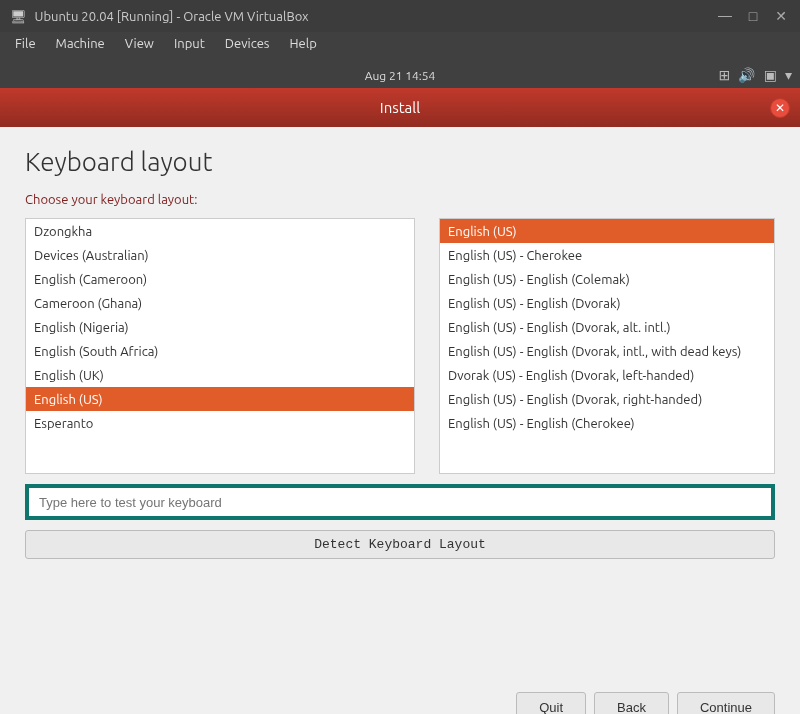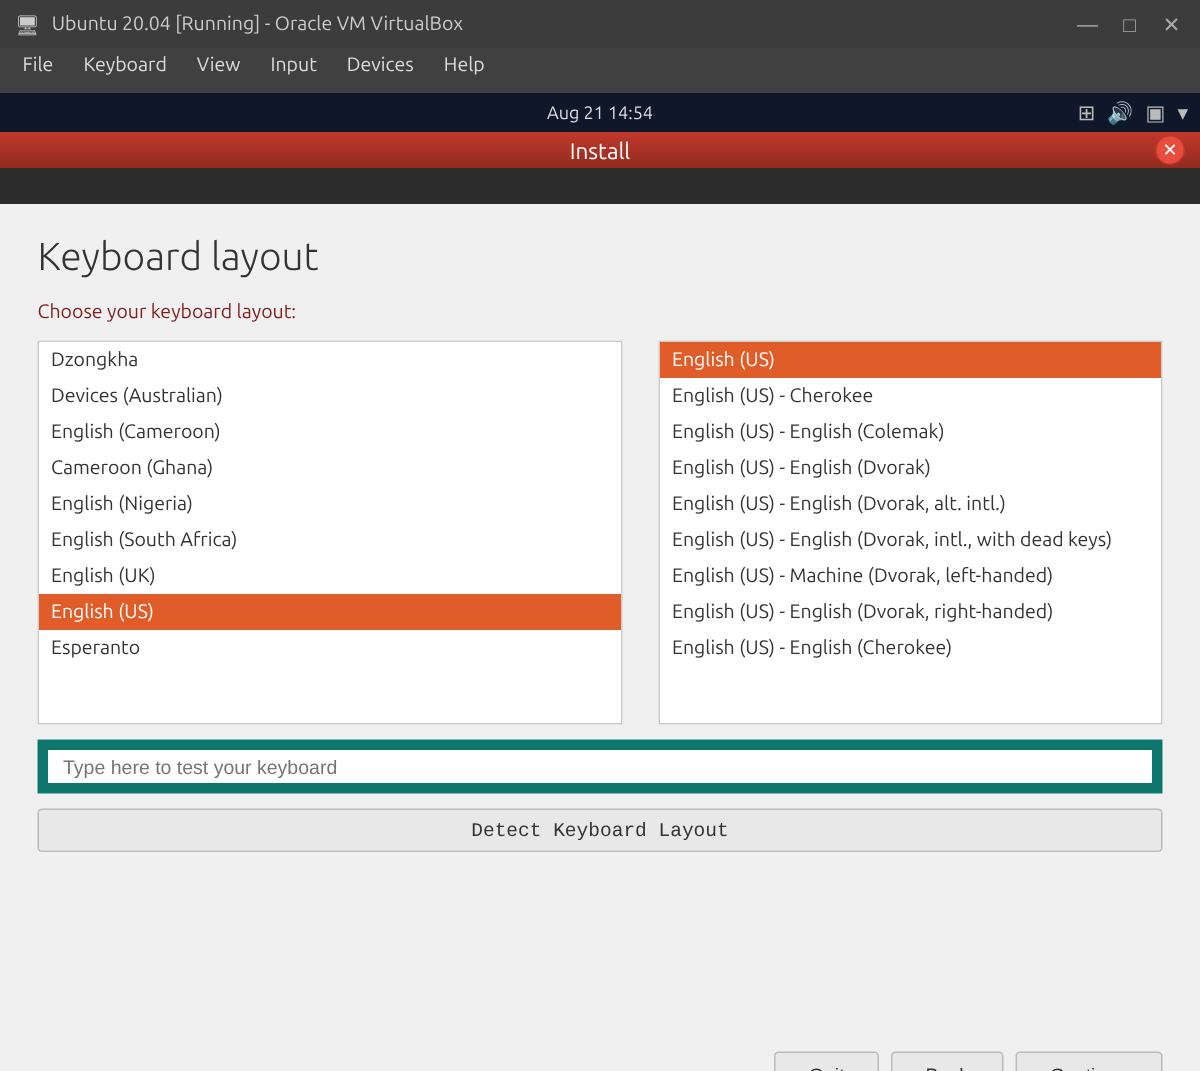--- a/index.html
+++ b/index.html
@@ -35,39 +35,39 @@
       font-size: 13px;
     }
     .menubar-item {
       padding: 4px 10px;
       cursor: pointer;
       border-radius: 3px;
     }
 
     
     .vm-statusbar {
-      background: #0f172a;
+      background: #404040;
       height: 26px;
       display: flex;
       align-items: center;
       justify-content: center;
       color: #ddd;
       font-size: 12px;
       position: relative;
     }
     .vm-statusbar-icons {
       position: absolute; right: 8px;
       display: flex; gap: 8px; align-items: center;
     }
     .vm-status-icon { color: #bbb; font-size: 14px; }
 
     
     .install-header {
       background: linear-gradient(to bottom, #c0392b, #922b21);
-      height: 24px;
+      height: 39px;
       display: flex;
       align-items: center;
       justify-content: center;
       position: relative;
       color: white;
       font-size: 15px;
     }
     .install-close-btn {
       position: absolute; right: 10px;
       width: 20px; height: 20px;
@@ -132,21 +132,21 @@
     }
     .right-panel-item.selected {
       background: #e05c28;
       color: white;
     }
 
     
     .keyboard-test {
       width: 100%;
       height: 36px;
-      border: 7px solid #0f766e;
+      border: 4px solid #0f766e;
       background: white;
       padding: 0 10px;
       font-size: 13px;
       color: #999;
       margin-bottom: 10px;
       outline: none;
     }
 
     
     .detect-btn {
@@ -182,41 +182,40 @@
     ::-webkit-scrollbar { width: 8px; }
     ::-webkit-scrollbar-track { background: #f0f0f0; }
     ::-webkit-scrollbar-thumb { background: #bbb; }
 
     .content-wrapper {
       background: #f0f0f0;
       height: calc(714px - 32px - 30px - 26px - 40px - 36px);
       display: flex;
       flex-direction: column;
       padding: 20px 25px 0 25px;
-      margin-top: 24px;
     }
 
     .spacer { flex: 1; }
   </style>
 </head>
 <body>
 
 <div class="titlebar">
   <span>🖥</span>
   <span class="titlebar-title">Ubuntu 20.04 [Running] - Oracle VM VirtualBox</span>
   <div class="titlebar-controls">
     <span class="titlebar-btn">—</span>
     <span class="titlebar-btn">□</span>
     <span class="titlebar-btn">✕</span>
   </div>
 </div>
 
 <div class="menubar">
   <span class="menubar-item">File</span>
-  <span class="menubar-item">Keyboard</span>
+  <span class="menubar-item">Machine</span>
   <span class="menubar-item">View</span>
   <span class="menubar-item">Input</span>
   <span class="menubar-item">Devices</span>
   <span class="menubar-item">Help</span>
 </div>
 
 <div class="vm-statusbar">
   <span>Aug 21  14:54</span>
   <div class="vm-statusbar-icons">
     <span class="vm-status-icon">⊞</span>
@@ -249,21 +248,21 @@
         <div class="left-panel-item">Esperanto</div>
       </div>
 
     <div class="right-panel" id="right-panel">
         <div class="right-panel-item selected">English (US)</div>
         <div class="right-panel-item">English (US) - Cherokee</div>
         <div class="right-panel-item">English (US) - English (Colemak)</div>
         <div class="right-panel-item">English (US) - English (Dvorak)</div>
         <div class="right-panel-item">English (US) - English (Dvorak, alt. intl.)</div>
         <div class="right-panel-item">English (US) - English (Dvorak, intl., with dead keys)</div>
-        <div class="right-panel-item">English (US) - Machine (Dvorak, left-handed)</div>
+        <div class="right-panel-item">Dvorak (US) - English (Dvorak, left-handed)</div>
         <div class="right-panel-item">English (US) - English (Dvorak, right-handed)</div>
         <div class="right-panel-item">English (US) - English (Cherokee)</div>
       </div>
   </div>
 
   <input class="keyboard-test" type="text" placeholder="Type here to test your keyboard" style="">
 
   <button class="detect-btn">Detect Keyboard Layout</button>
 
   <div class="spacer"></div>

